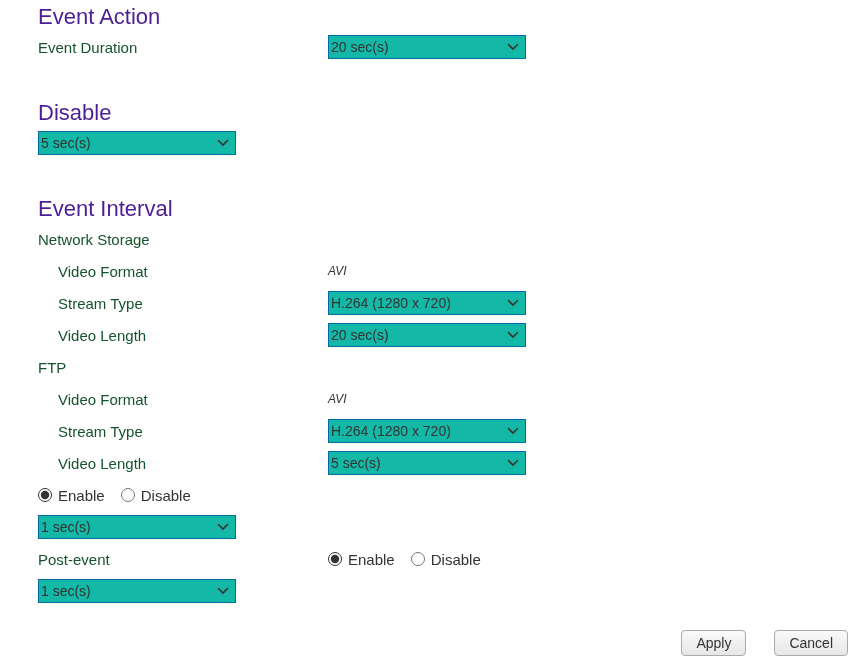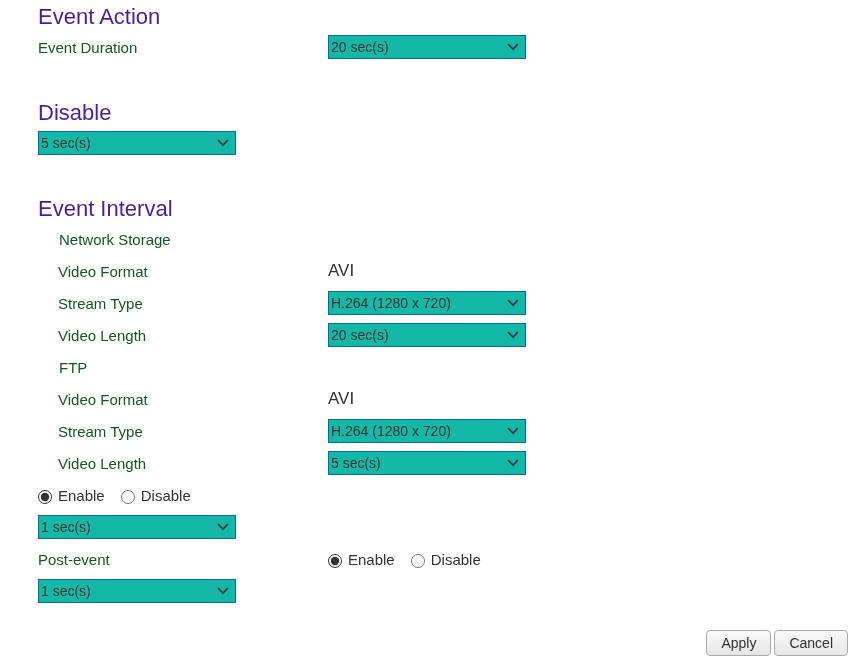--- a/index.html
+++ b/index.html
@@ -15,21 +15,20 @@
       width: 851px;
     }
     .section-heading {
       font-size: 22px;
       color: #4c1d95;
       margin-bottom: 4px;
     }
     .sub-heading {
       font-size: 15px;
       color: #444;
-      margin-left: 21px;
     }
     .row {
       display: flex;
       align-items: center;
       margin-bottom: 6px;
       min-height: 26px;
     }
     .label-col {
       width: 290px;
       font-size: 15px;
@@ -59,46 +58,47 @@
     .select-control .chev {
       position: absolute;
       right: 6px;
       top: 50%;
       transform: translateY(-50%);
     }
     .chev svg {
       display: block;
     }
     .static-text {
-      font-size: 17px;
-      color: #333;
+      font-size: 12px;
+      color: #333;
+      font-style: italic;
     }
     .radio-group {
       display: flex;
-      align-items: flex-end;
+      align-items: center;
       gap: 6px;
     }
     .radio-input {
       width: 14px;
       height: 14px;
       margin: 0;
       accent-color: #333;
     }
     .radio-label {
       font-size: 15px;
       color: #333;
       margin-right: 10px;
     }
     .section-gap {
       height: 34px;
     }
     .buttons-row {
       display: flex;
       justify-content: flex-end;
-      gap: 3px;
+      gap: 28px;
       margin-top: 26px;
       padding-right: 0;
       width: 810px;
     }
     .btn {
       border: 1px solid #aaa;
       background: linear-gradient(#fafafa, #e6e6e6);
       border-radius: 4px;
       padding: 4px 14px;
       font-size: 14px;

